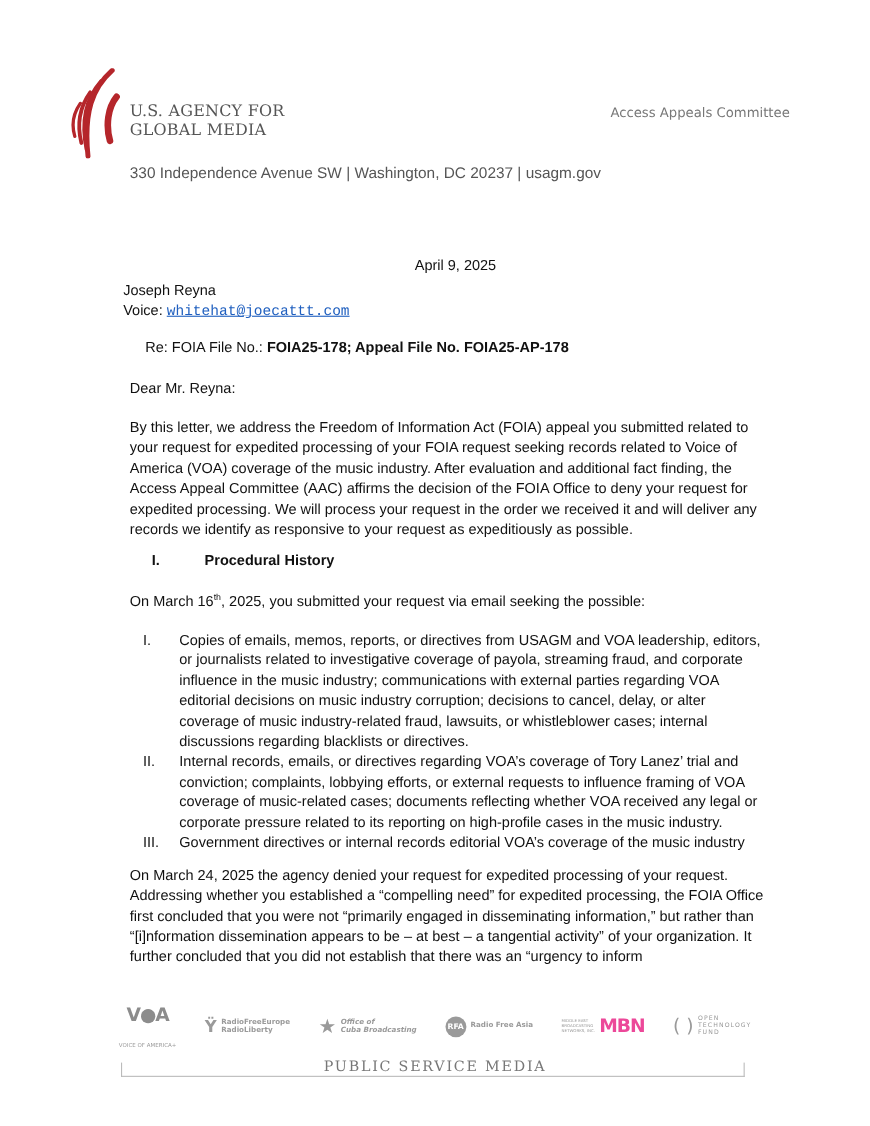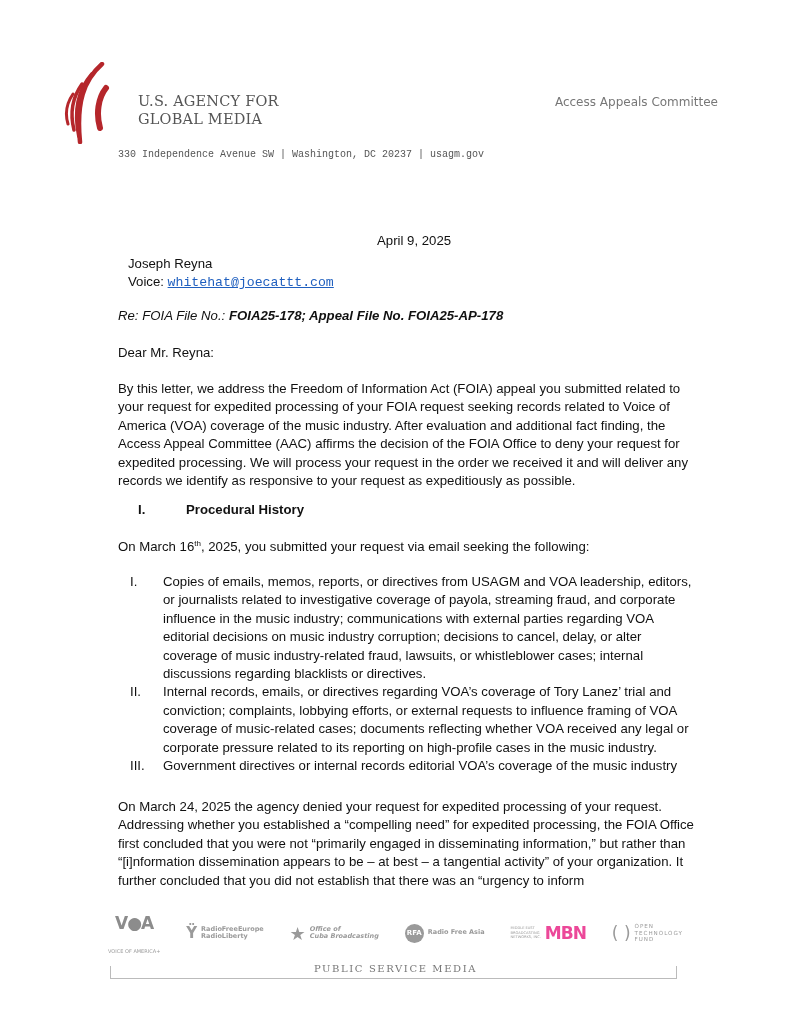--- a/index.html
+++ b/index.html
@@ -4,47 +4,47 @@
 <style>
   html, body { margin: 0; padding: 0; background: #ffffff; }
   body {
     width: 791px; height: 1024px; position: relative; overflow: hidden;
     font-family: "Liberation Sans", sans-serif; color: #111;
   }
   .logo-mark { position: absolute; left: 62px; top: 62px; width: 48px; height: 82px; }
   .agency-name {
     position: absolute; left: 118px; top: 92px;
     font-family: "DejaVu Serif", serif; font-size: 14.5px; line-height: 18px;
-    color: #555; letter-spacing: 0.2px; margin-left: 20px;
+    color: #555; letter-spacing: 0.2px;
   }
   .address {
     position: absolute; left: 118px; top: 149px;
-    font-family: Liberation Mono, monospace; font-size: 10px; color: #555;
+    font-family: Liberation Sans, sans-serif; font-size: 14px; color: #555;
   }
   .committee {
     position: absolute; right: 73px; top: 95px;
     font-family: "DejaVu Sans", sans-serif; font-size: 12px; color: #777;
   }
   .body-text { font-size: 13.2px; line-height: 18.4px; }
   .date { position: absolute; left: 365px; top: 232px; margin-left: 12px; }
-  .recipient { position: absolute; left: 128px; top: 255px; }
+  .recipient { position: absolute; left: 112px; top: 255px; }
   .email-link { color: #1f5fbf; text-decoration: underline; font-family: Liberation Mono, monospace; }
-  .re-line { position: absolute; left: 118px; top: 307px; font-style: italic; }
+  .re-line { position: absolute; left: 132px; top: 307px; }
   .bold { font-weight: bold; }
   .salutation { position: absolute; left: 118px; top: 344px; }
   .para { position: absolute; left: 118px; width: 580px; margin: 0; }
   .p1 { top: 380px; }
   .section-heading { position: absolute; left: 138px; top: 501px; font-weight: bold; }
   .section-heading .num { display: inline-block; width: 48px; }
   .p2 { top: 538px; }
   sup { font-size: 8px; vertical-align: super; line-height: 0; }
   .req-list { position: absolute; left: 118px; top: 573px; width: 580px; margin: 0; padding: 0; list-style: none; }
   .req-item { position: relative; padding-left: 45px; }
   .req-num { position: absolute; left: 12px; top: 0; width: 30px; }
-  .p3 { top: 787px; margin-top: 11px; }
+  .p3 { top: 787px; }
   .footer-logos {
     position: absolute; left: 108px; top: 915px; width: 575px; height: 36px;
     display: flex; justify-content: space-between; align-items: center;
     color: #9a9a9a;
   }
   .flogo { display: flex; align-items: center; gap: 4px; font-family: "DejaVu Sans", sans-serif; font-weight: bold; }
   .voa { flex-direction: column; gap: 15px; align-items: center; }
   .voa .big { font-size: 17px; letter-spacing: -1px; font-weight: 900; color: #8c8c8c; }
   .voa .small { font-size: 5px; font-weight: normal; }
   .two-line { font-size: 6.5px; line-height: 7.5px; }
@@ -56,21 +56,21 @@
   .mbn-small { font-size: 3.6px; line-height: 4.4px; font-weight: normal; }
   .mbn-big { font-size: 17px; font-weight: 900; letter-spacing: -1px; color: #ec4899; }
   .otf-brack { font-size: 17px; font-weight: normal; }
   .otf-text { font-size: 5.6px; line-height: 6.6px; letter-spacing: 1px; font-weight: normal; }
   .psm-bar {
     position: absolute; left: 110px; top: 966px; width: 565px; height: 12px;
     border-left: 1px solid #bbb; border-right: 1px solid #bbb; border-bottom: 1px solid #bbb;
   }
   .psm-text {
     position: absolute; left: 0; right: 0; top: 963px; text-align: center;
-    font-family: "DejaVu Serif", serif; font-size: 10px; letter-spacing: 1.6px; color: #777;
+    font-family: "DejaVu Serif", serif; font-size: 13px; letter-spacing: 1.6px; color: #777;
   }
 </style>
 </head>
 <body>
 
 <svg class="logo-mark" viewBox="0 0 48 82">
   <g fill="none" stroke="#b5262b" stroke-linecap="round">
     <path d="M40 2 C22 18 14 40 18 80" stroke-width="4.5"></path>
     <path d="M30 12 C16 28 12 50 17 74" stroke-width="4"></path>
     <path d="M20 22 C10 36 8 52 12 68" stroke-width="3.5"></path>
@@ -97,21 +97,21 @@
 </div>
 
 <div class="body-text salutation">Dear Mr. Reyna:</div>
 
 <p class="body-text para p1">By this letter, we address the Freedom of Information Act (FOIA) appeal you submitted related to your request for expedited processing of your FOIA request seeking records related to Voice of America (VOA) coverage of the music industry. After evaluation and additional fact finding, the Access Appeal Committee (AAC) affirms the decision of the FOIA Office to deny your request for expedited processing. We will process your request in the order we received it and will deliver any records we identify as responsive to your request as expeditiously as possible.</p>
 
 <div class="body-text section-heading">
   <span class="num">I.</span><span>Procedural History</span>
 </div>
 
-<p class="body-text para p2"><span>On March 16</span><sup>th</sup><span>, 2025, you submitted your request via email seeking the following:</span></p>
+<p class="body-text para p2"><span>On March 16</span><sup>th</sup><span>, 2025, you submitted your request via email seeking the possible:</span></p>
 
 <ol class="body-text req-list">
   <li class="req-item">
     <span class="req-num">I.</span>
     <span>Copies of emails, memos, reports, or directives from USAGM and VOA leadership, editors, or journalists related to investigative coverage of payola, streaming fraud, and corporate influence in the music industry; communications with external parties regarding VOA editorial decisions on music industry corruption; decisions to cancel, delay, or alter coverage of music industry-related fraud, lawsuits, or whistleblower cases; internal discussions regarding blacklists or directives.</span>
   </li>
   <li class="req-item">
     <span class="req-num">II.</span>
     <span>Internal records, emails, or directives regarding VOA’s coverage of Tory Lanez’ trial and conviction; complaints, lobbying efforts, or external requests to influence framing of VOA coverage of music-related cases; documents reflecting whether VOA received any legal or corporate pressure related to its reporting on high-profile cases in the music industry.</span>
   </li>

